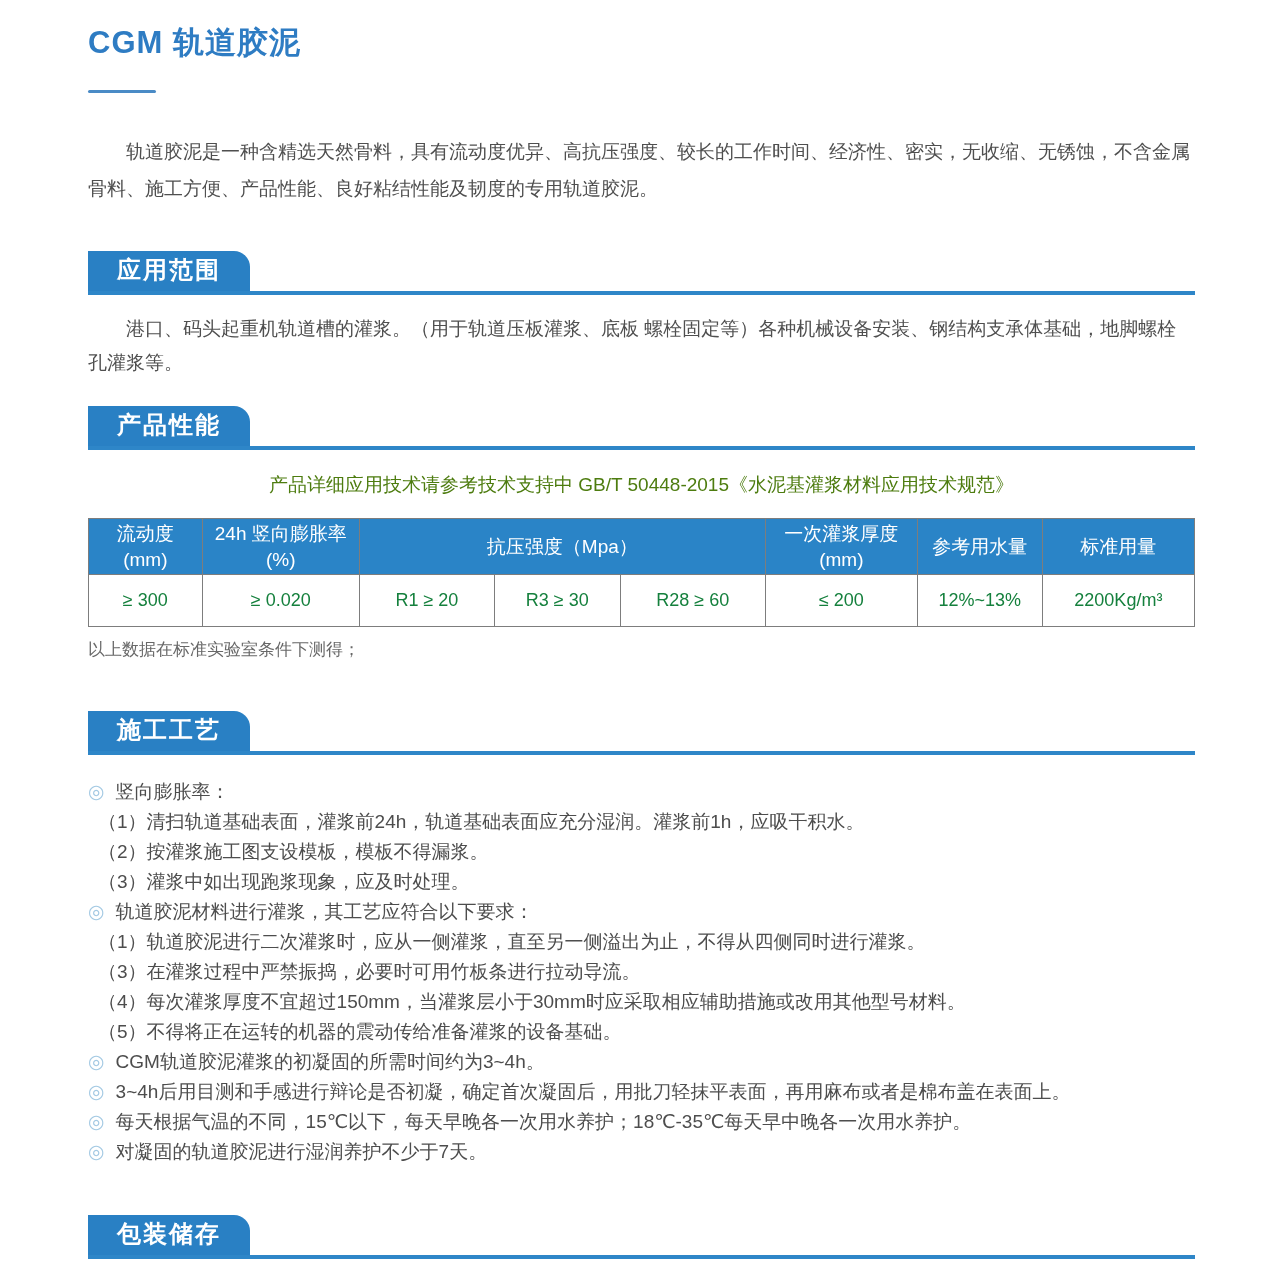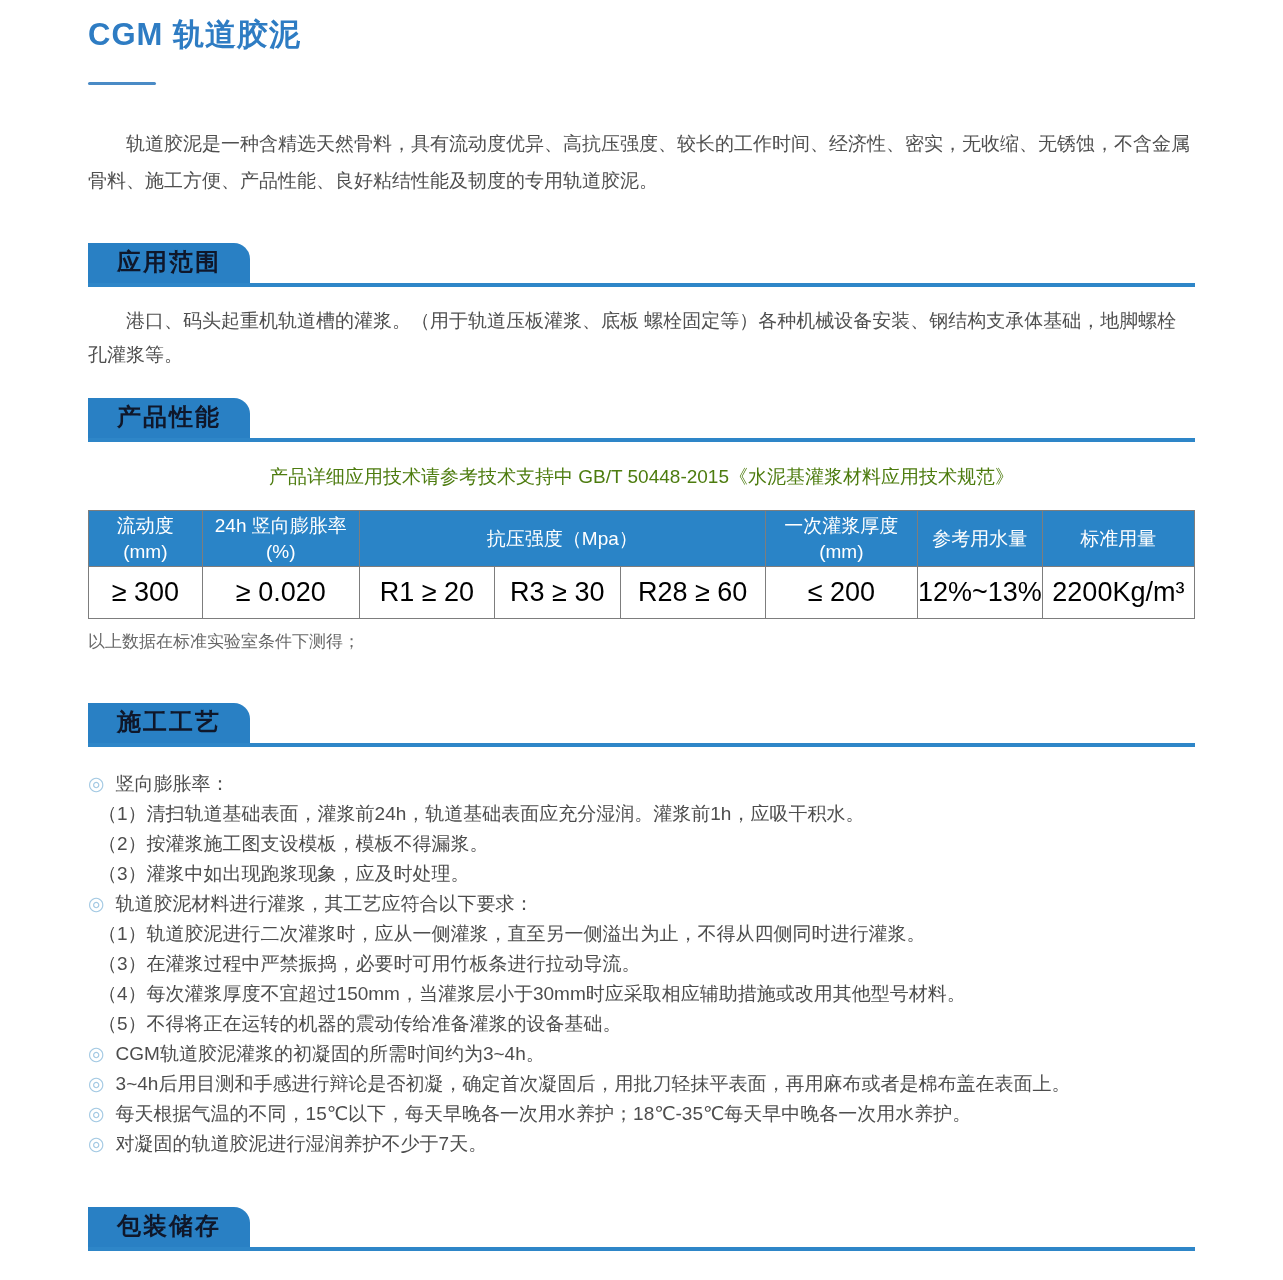--- a/index.html
+++ b/index.html
@@ -1,42 +1,42 @@
 <!DOCTYPE html>
 <html><head>
 <meta charset="utf-8">
 <style>
   * { margin:0; padding:0; box-sizing:border-box; }
   html,body { background:#f2f2f2; }
   body { font-family:"Liberation Sans","DejaVu Sans",sans-serif; }
   .page {
     width:1283px; height:1280px; margin:0 auto; background:#ffffff;
-    padding:14px 88px 30px 88px; overflow:hidden; position:relative;
+    padding:22px 88px 30px 88px; overflow:hidden; position:relative;
   }
   .doc-title { color:#2e7cc3; font-size:31px; font-weight:bold; letter-spacing:1px; }
   .title-underline { width:68px; height:3px; background:#4a8bc6; margin-top:26px; border-radius:2px; }
   .intro { margin-top:40px; font-size:19px; color:#4f4f4f; line-height:37px; text-indent:2em; }
 
   .section-header { border-bottom:4px solid #2e86c8; line-height:0; }
   .sh-app  { margin-top:44px; }
   .sh-perf { margin-top:26px; }
   .sh-con  { margin-top:50px; }
   .sh-pack { margin-top:48px; }
   .section-tab {
-    display:inline-block; background:#2980c4; color:#0f172a; font-weight:bold;
+    display:inline-block; background:#2980c4; color:#ffffff; font-weight:bold;
     font-size:24px; line-height:24px; padding:7px 29px 9px 29px;
     border-top-right-radius:16px; letter-spacing:2px; vertical-align:bottom;
   }
   .section-body { margin-top:17px; font-size:19px; color:#4f4f4f; line-height:34px; text-indent:2em; }
 
   .perf-note { margin-top:22px; text-align:center; font-size:19px; color:#4d7c0f; }
   .perf-table { margin-top:20px; width:100%; border-collapse:collapse; table-layout:fixed; }
   .perf-table th, .perf-table td { border:1px solid #7d7d7d; text-align:center; vertical-align:middle; }
   .perf-table th { background:#2a84c7; color:#ffffff; font-weight:normal; font-size:19px; line-height:26px; height:56px; }
-  .perf-table td { height:52px; font-size:27px; color:#000000; background:#ffffff; }
+  .perf-table td { height:52px; font-size:18px; color:#15803d; background:#ffffff; }
   .footnote { margin-top:11px; font-size:17px; color:#686868; }
 
   .items { margin-top:22px; }
   .item { display:flex; align-items:flex-start; font-size:19px; color:#4d4d4d; line-height:30px; }
   .item .bullet-icon { color:#a3c9e3; font-size:19px; margin-right:11px; flex:0 0 auto; }
   .item.sub { padding-left:10px; }
 </style>
 </head>
 <body>
 

